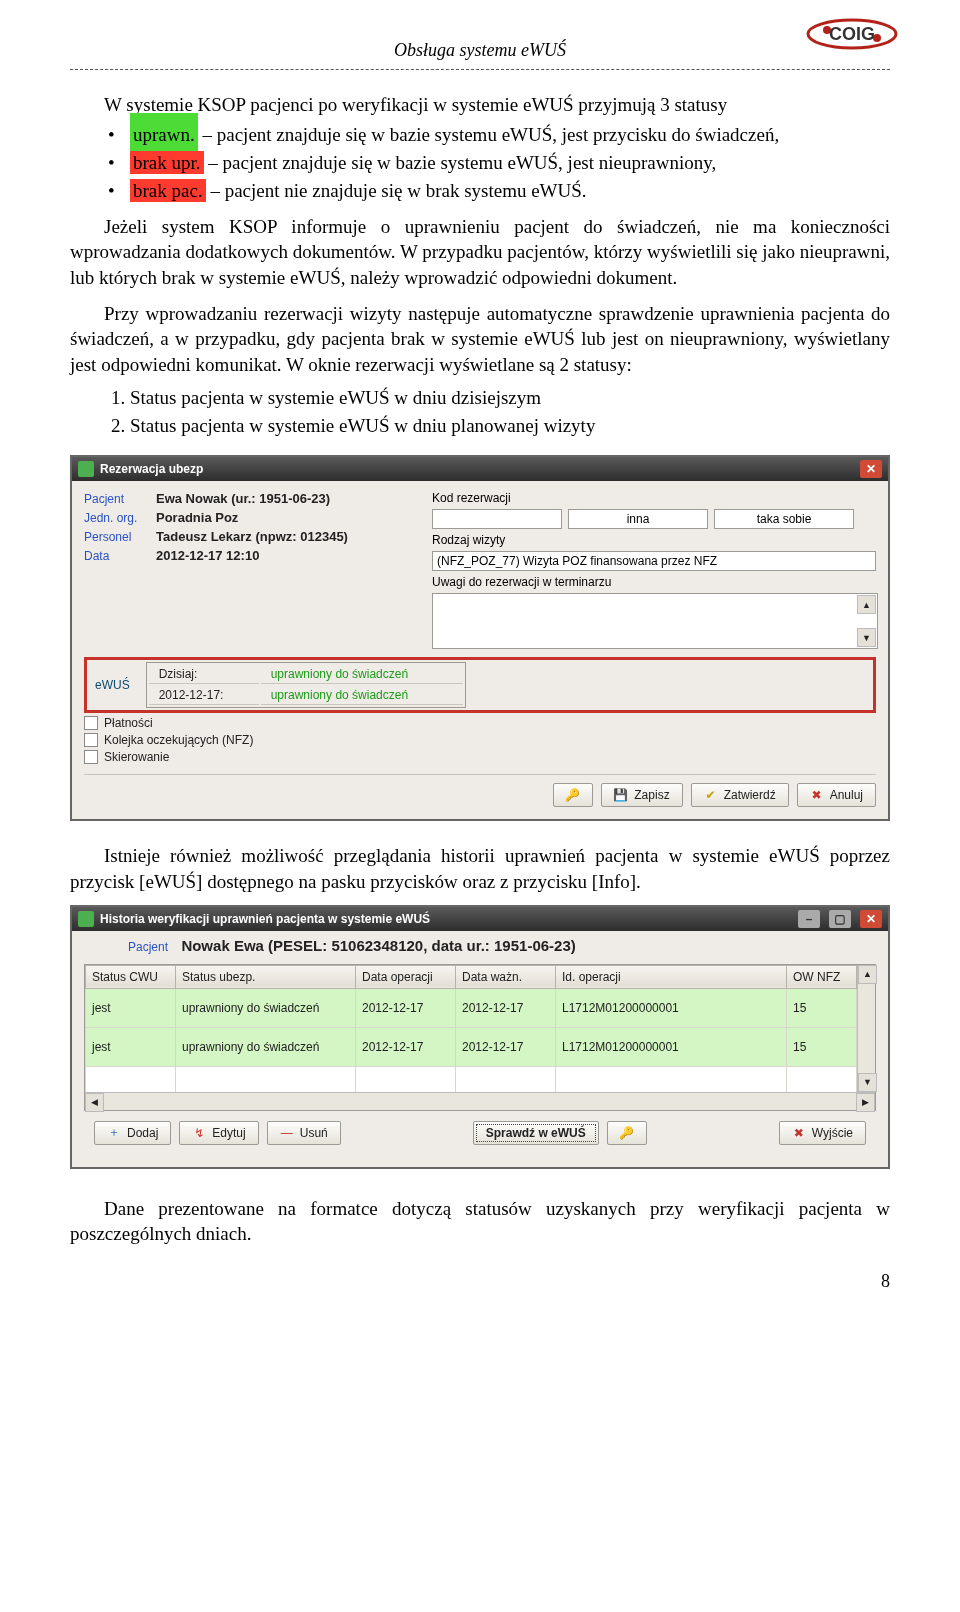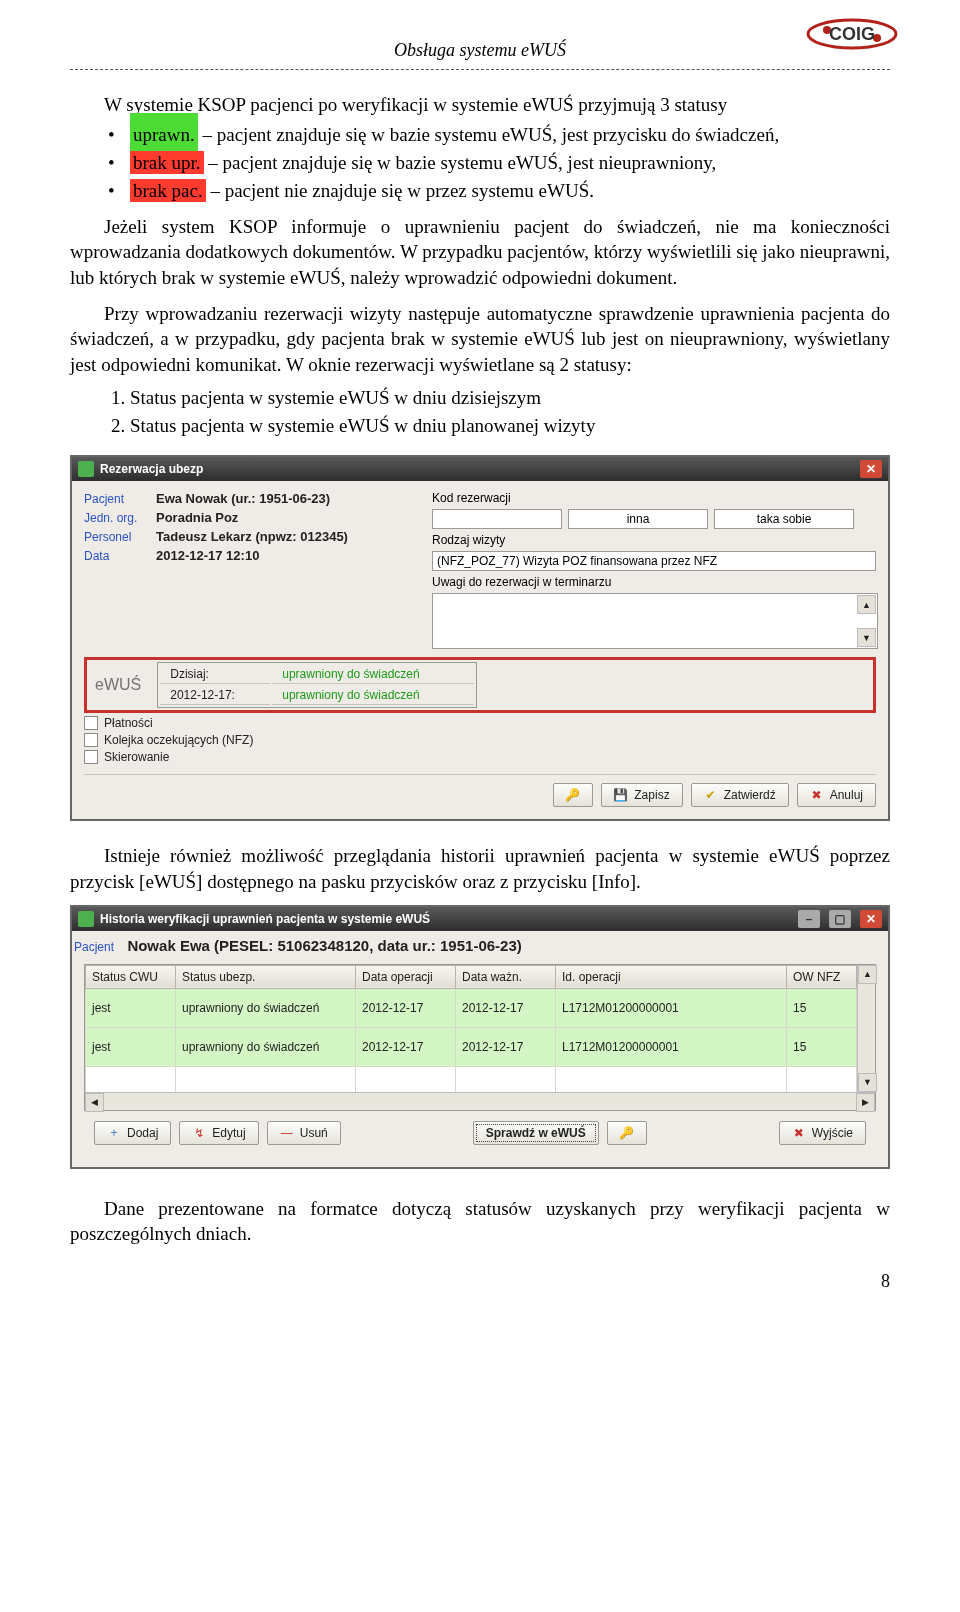--- a/index.html
+++ b/index.html
@@ -79,41 +79,41 @@
   .val { font-weight: bold; font-size: 13px;}
   .txtin {
     background: #fff; border: 1px solid #9c9a94; height: 20px;
     font-size: 12px; padding: 0 4px; box-sizing: border-box;
   }
   .ta { background:#fff; border:1px solid #9c9a94; height: 54px; width: 100%; position:relative;}
   .scrollbtn{position:absolute; right:1px; width:17px; height:17px; background:#e5e1d9; border:1px solid #bbb; display:flex;align-items:center;justify-content:center;font-size:9px;}
 
   .ewusbox { border: 3px solid #c5322b; margin-top:8px; padding:2px;}
   .ewusinner { display:flex; align-items:center; gap:10px;}
-  .ewuslbl { color:#737373; font-weight: normal; padding: 4px 6px; font-size:16px;}
+  .ewuslbl { color:#0c4a6e; font-weight: normal; padding: 4px 6px; font-size:12px;}
   .ewustable { border:1px solid #9c9a94; }
   .ewustable td { border-bottom:1px solid #c9c6be; padding: 2px 10px; font-size:12px;}
   .ewustable td.status-green { color: #1d9b18; }
   .chkrow{ display:flex; align-items:center; gap:6px; margin-top:3px; font-size:12px;}
   .chk{ width:12px;height:12px;border:1px solid #888; background:#fff;}
   .btnbar{ border-top:1px solid #c7c3bb; margin-top:10px; padding-top:8px; display:flex; justify-content:flex-end; gap:8px;}
   .btn{
     display:flex;align-items:center;gap:6px;
     background: linear-gradient(#fdfdfc,#e5e2d8);
     border:1px solid #9c9a94; padding:4px 12px; font-size:12px;
     border-radius:2px;
   }
   .btn.def{ outline:1px dotted #444; outline-offset:-4px;}
   .ico{width:14px;height:14px;display:inline-flex;align-items:center;justify-content:center;font-size:12px;}
   .ico-save{color:#3b62c0;} .ico-ok{color:#c69f00;} .ico-x{color:#c5322b;}
   .ico-plus{color:#2a6ec0;} .ico-edit{color:#c5322b;} .ico-minus{color:#c5322b;}
   .ico-key{color:#c69f00;}
 
   
-  .subhead{ background:#efebe7; padding:6px 2px;}
+  .subhead{ background:#efebe7; padding:6px 20px;margin-left:36px;}
   .grid { width:100%; border-collapse:collapse; table-layout:fixed;}
   .gridwrapper{ background:#fff; border:1px solid #9c9a94; position:relative; padding-right:18px;}
   .grid th{
     background: linear-gradient(#f7f5f0,#e2ded4);
     border:1px solid #b6b3aa; font-weight:normal; font-size:12px;
     text-align:left; padding:4px 6px;
   }
   .grid td{
     border:1px solid #d8d5cc; padding:12px 6px; font-size:12px;
     background: #d3f6c4;
@@ -141,21 +141,21 @@
         <text x="47" y="30" text-anchor="middle" font-family="Arial" font-weight="bold" font-size="18" fill="#333">COIG</text>
       </svg>
     </span>
   </div>
   <div class="hr"></div>
 
   <p class="indent">W systemie KSOP pacjenci po weryfikacji w systemie eWUŚ przyjmują 3 statusy</p>
   <ul class="bullets">
     <li><span class="hl-green">uprawn.</span><span> – pacjent znajduje się w bazie systemu eWUŚ, jest przycisku do świadczeń,</span></li>
     <li><span class="hl-red">brak upr.</span><span> – pacjent znajduje się w bazie systemu eWUŚ, jest nieuprawniony,</span></li>
-    <li><span class="hl-red">brak pac.</span><span> – pacjent nie znajduje się w przez systemu eWUŚ.</span></li>
+    <li><span class="hl-red">brak pac.</span><span> – pacjent nie znajduje się w brak systemu eWUŚ.</span></li>
   </ul>
   <p class="indent justify">Jeżeli system KSOP informuje o uprawnieniu pacjent do świadczeń, nie ma konieczności wprowadzania dodatkowych dokumentów. W przypadku pacjentów, którzy wyświetlili się jako nieuprawni, lub których brak w systemie eWUŚ, należy wprowadzić odpowiedni dokument.</p>
   <p class="indent justify" style="margin-top:10px">Przy wprowadzaniu rezerwacji wizyty następuje automatyczne sprawdzenie uprawnienia pacjenta do świadczeń, a w przypadku, gdy pacjenta brak w systemie eWUŚ lub jest on nieuprawniony, wyświetlany jest odpowiedni komunikat. W oknie rezerwacji wyświetlane są 2 statusy:</p>
   <ol class="numlist">
     <li>Status pacjenta w systemie eWUŚ w dniu dzisiejszym</li>
     <li>Status pacjenta w systemie eWUŚ w dniu planowanej wizyty</li>
   </ol>
 
   <div class="win">
     <div class="titlebar">

